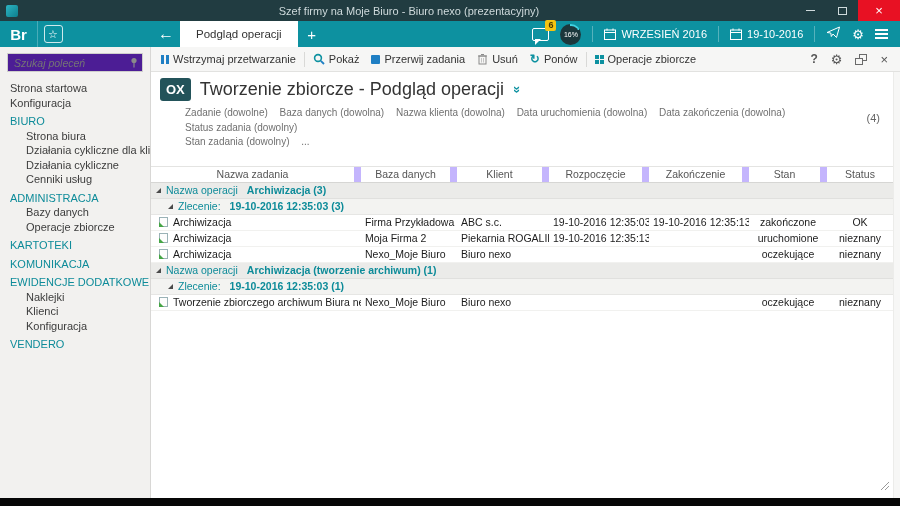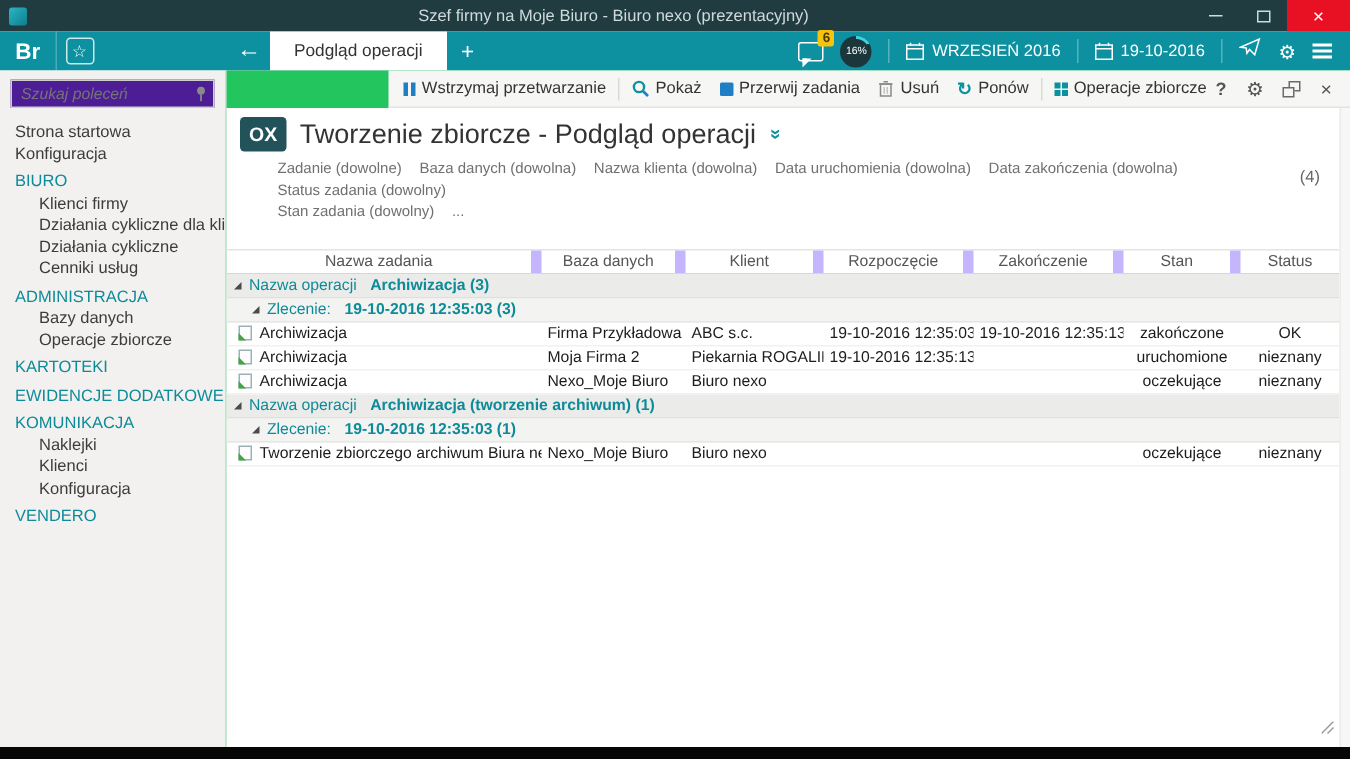--- a/index.html
+++ b/index.html
@@ -40,21 +40,21 @@
   .body-row { flex:1; display:flex; min-height:0; }
   .sidebar { flex:0 0 151px; width:151px; background:#f2f1ef; border-right:1px solid #d8d7d5; font-size:11px; }
   .search-wrap { position:relative; margin:6px 7px 5px 7px; }
   .search-input { width:100%; height:19px; border:1px solid #cfcecc; background:#4c1d95; font-style:italic; font-size:10.5px; color:#8a8a8a; padding:0 18px 0 6px; font-family:inherit; }
   .pin-icon { position:absolute; right:4px; top:4px; }
   .menu { padding:4px 0 0 10px; }
   .menu-item { color:#3c3c3c; line-height:13.5px; margin:1px 0; white-space:nowrap; overflow:hidden; cursor:default; }
   .menu-item.sub { padding-left:16px; }
   .menu-item.section { color:#0d8b99; margin-top:5px; }
 
-  .main { flex:1; display:flex; flex-direction:column; min-width:0; background:#22c55e;align-items:flex-end; }
+  .main { flex:1; display:flex; flex-direction:column; min-width:0; background:#1d4ed8; }
 
   
   .toolbar { flex:0 0 25px; background:#f6f6f5; border-bottom:1px solid #e2e2e0; display:flex; align-items:center; padding:0 4px; font-size:11px; color:#333; }
   .tbtn { display:flex; align-items:center; gap:4px; padding:0 6px; height:100%; white-space:nowrap; }
   .tsep { width:1px; height:15px; background:#d9d9d7; margin:0 2px; }
   .pause-ico { display:flex; gap:2px; }
   .pause-ico i { width:3px; height:9px; background:#1f7fc4; display:block; }
   .stop-ico { width:9px; height:9px; background:#1f7fc4; border-radius:1px; }
   .grid-ico { display:grid; grid-template-columns:4px 4px; gap:1px; }
   .grid-ico i { width:4px; height:4px; background:#0d91a0; display:block; }
@@ -179,30 +179,30 @@
           <svg width="10" height="11" viewBox="0 0 10 11">
               <circle cx="5" cy="3.5" r="2.6" fill="#8a8a8a"></circle>
               <line x1="5" y1="6" x2="5" y2="10.5" stroke="#8a8a8a" stroke-width="1.2"></line>
             </svg>
         </span>
       </div>
       <div class="menu">
         <div class="menu-item">Strona startowa</div>
         <div class="menu-item">Konfiguracja</div>
         <div class="menu-item section">BIURO</div>
-        <div class="menu-item sub">Klienci firmy</div>
+        <div class="menu-item sub">Strona biura</div>
         <div class="menu-item sub">Działania cykliczne dla klienta</div>
         <div class="menu-item sub">Działania cykliczne</div>
         <div class="menu-item sub">Cenniki usług</div>
         <div class="menu-item section">ADMINISTRACJA</div>
         <div class="menu-item sub">Bazy danych</div>
         <div class="menu-item sub">Operacje zbiorcze</div>
         <div class="menu-item section">KARTOTEKI</div>
+        <div class="menu-item section">KOMUNIKACJA</div>
         <div class="menu-item section">EWIDENCJE DODATKOWE</div>
-        <div class="menu-item section">KOMUNIKACJA</div>
         <div class="menu-item sub">Naklejki</div>
         <div class="menu-item sub">Klienci</div>
         <div class="menu-item sub">Konfiguracja</div>
         <div class="menu-item section">VENDERO</div>
       </div>
     </div>
 
     <div class="main">
 
       <div class="toolbar">

